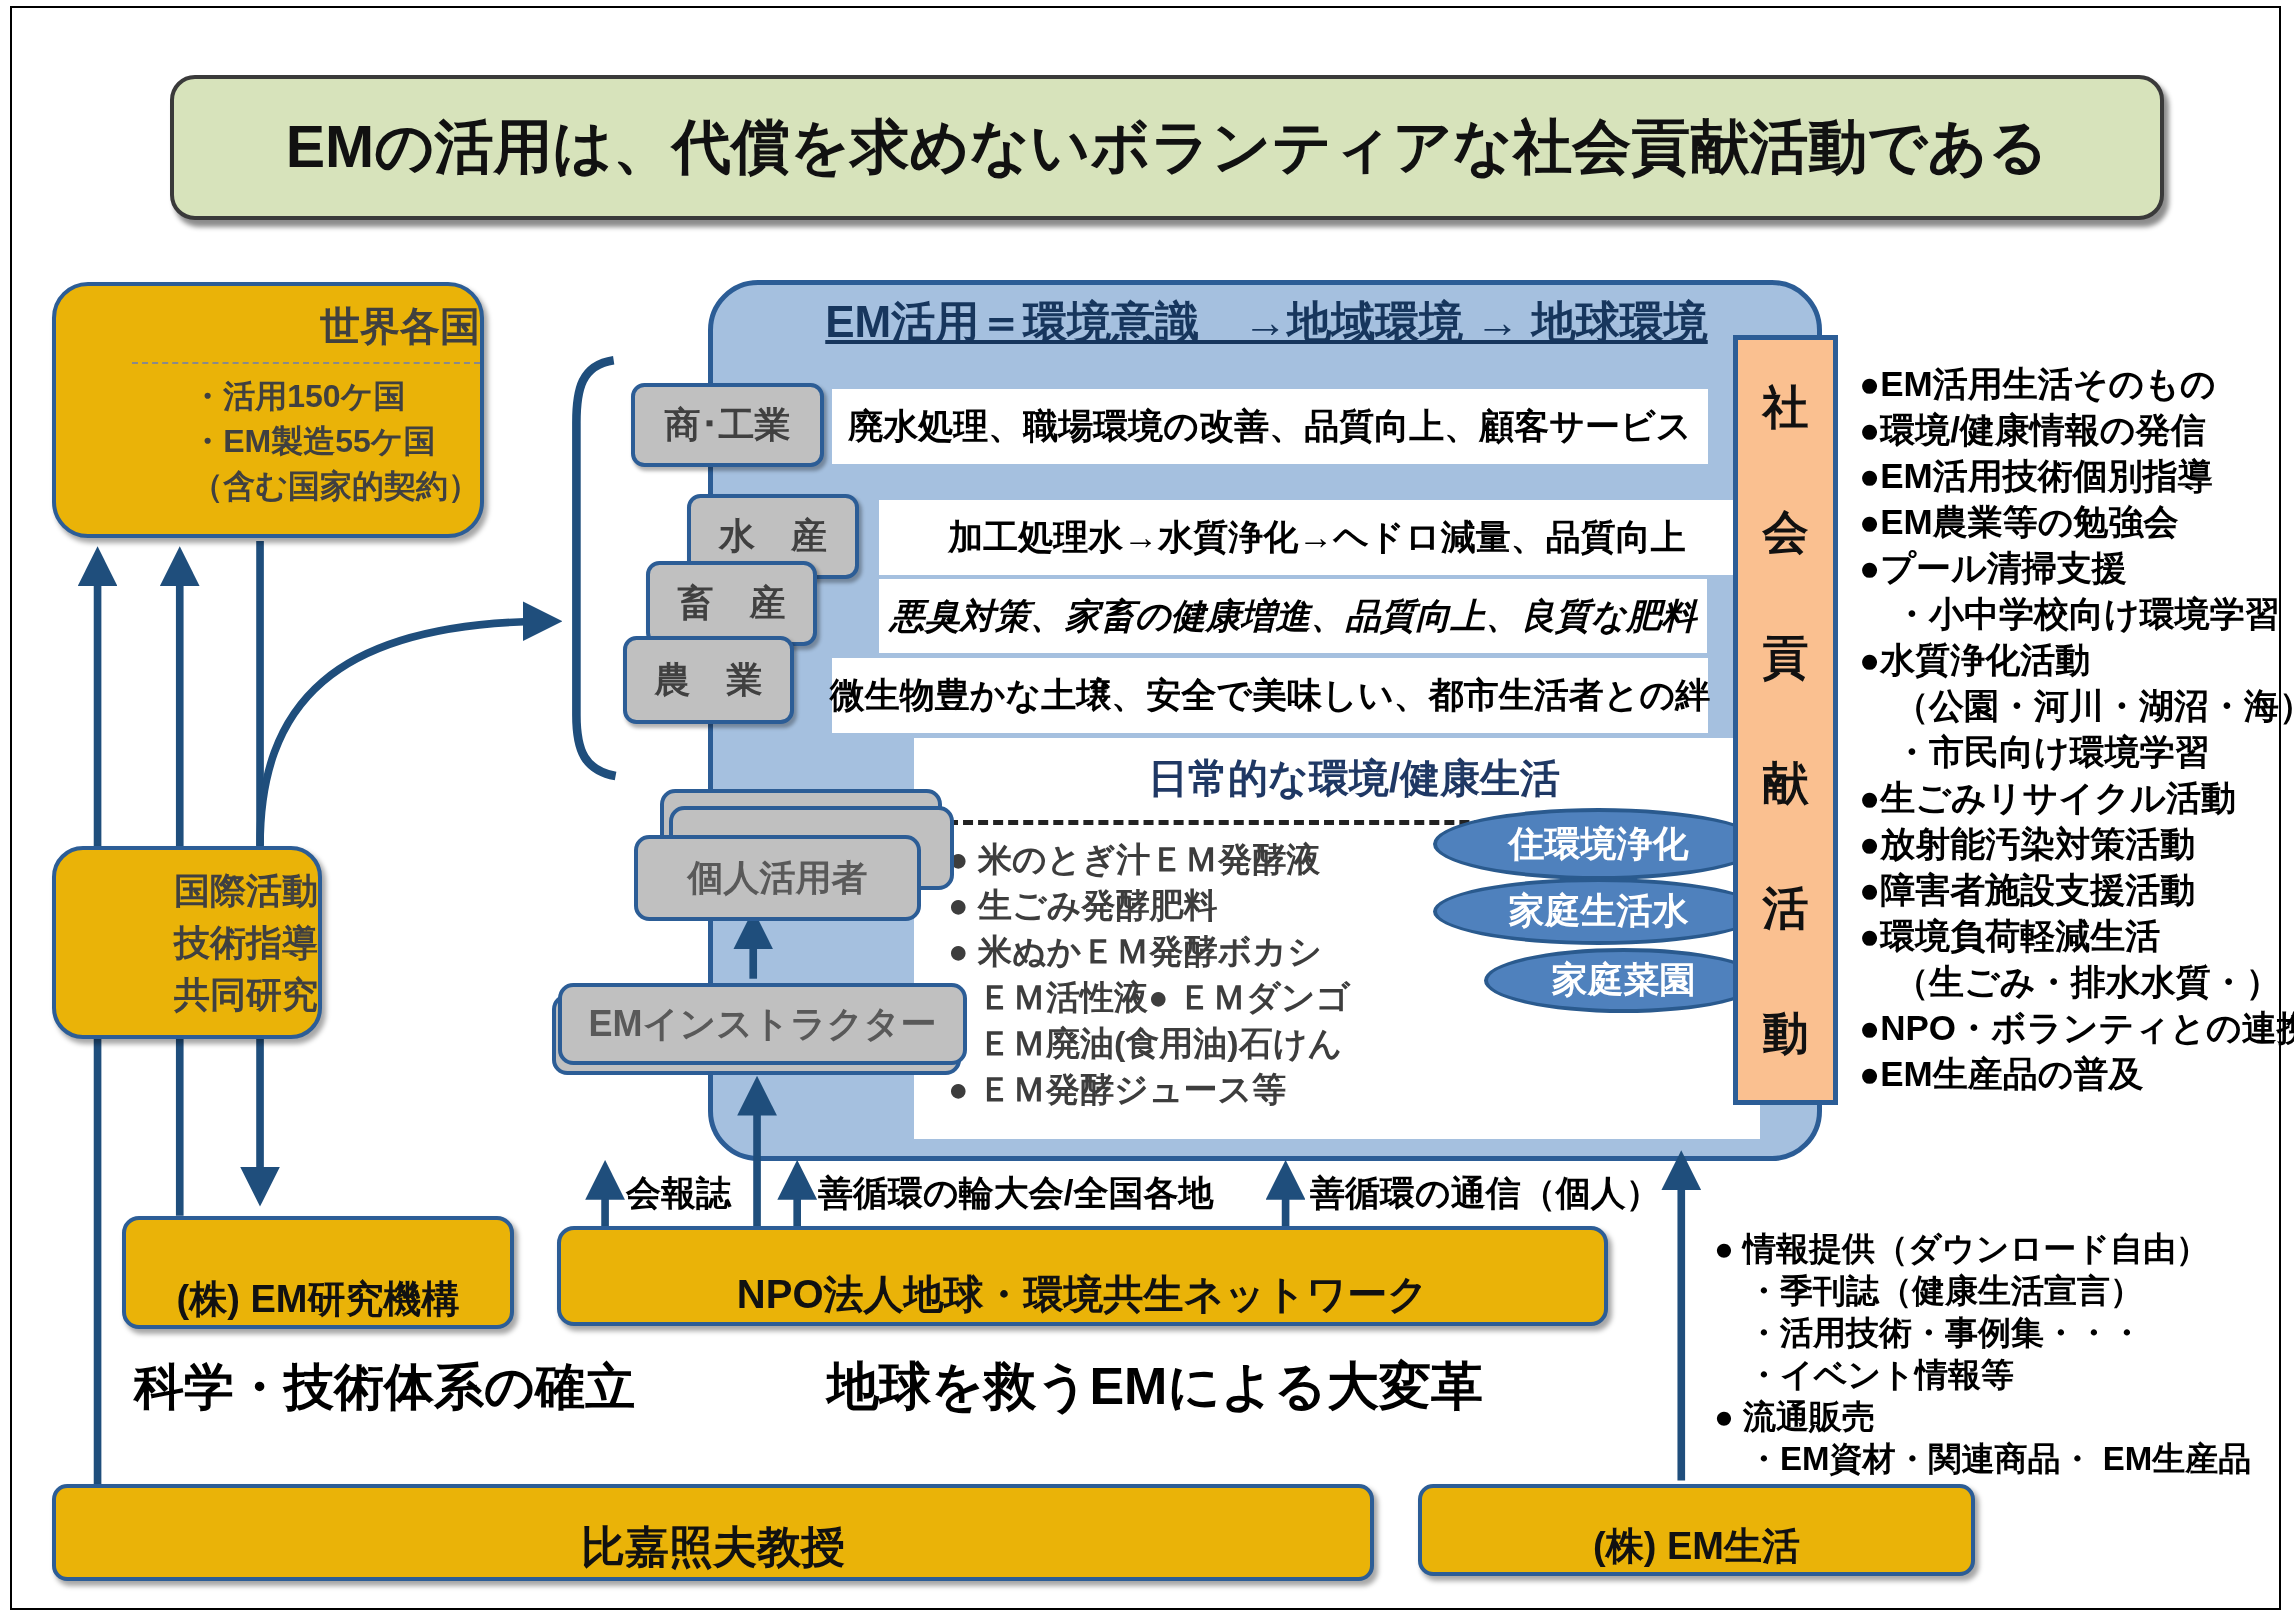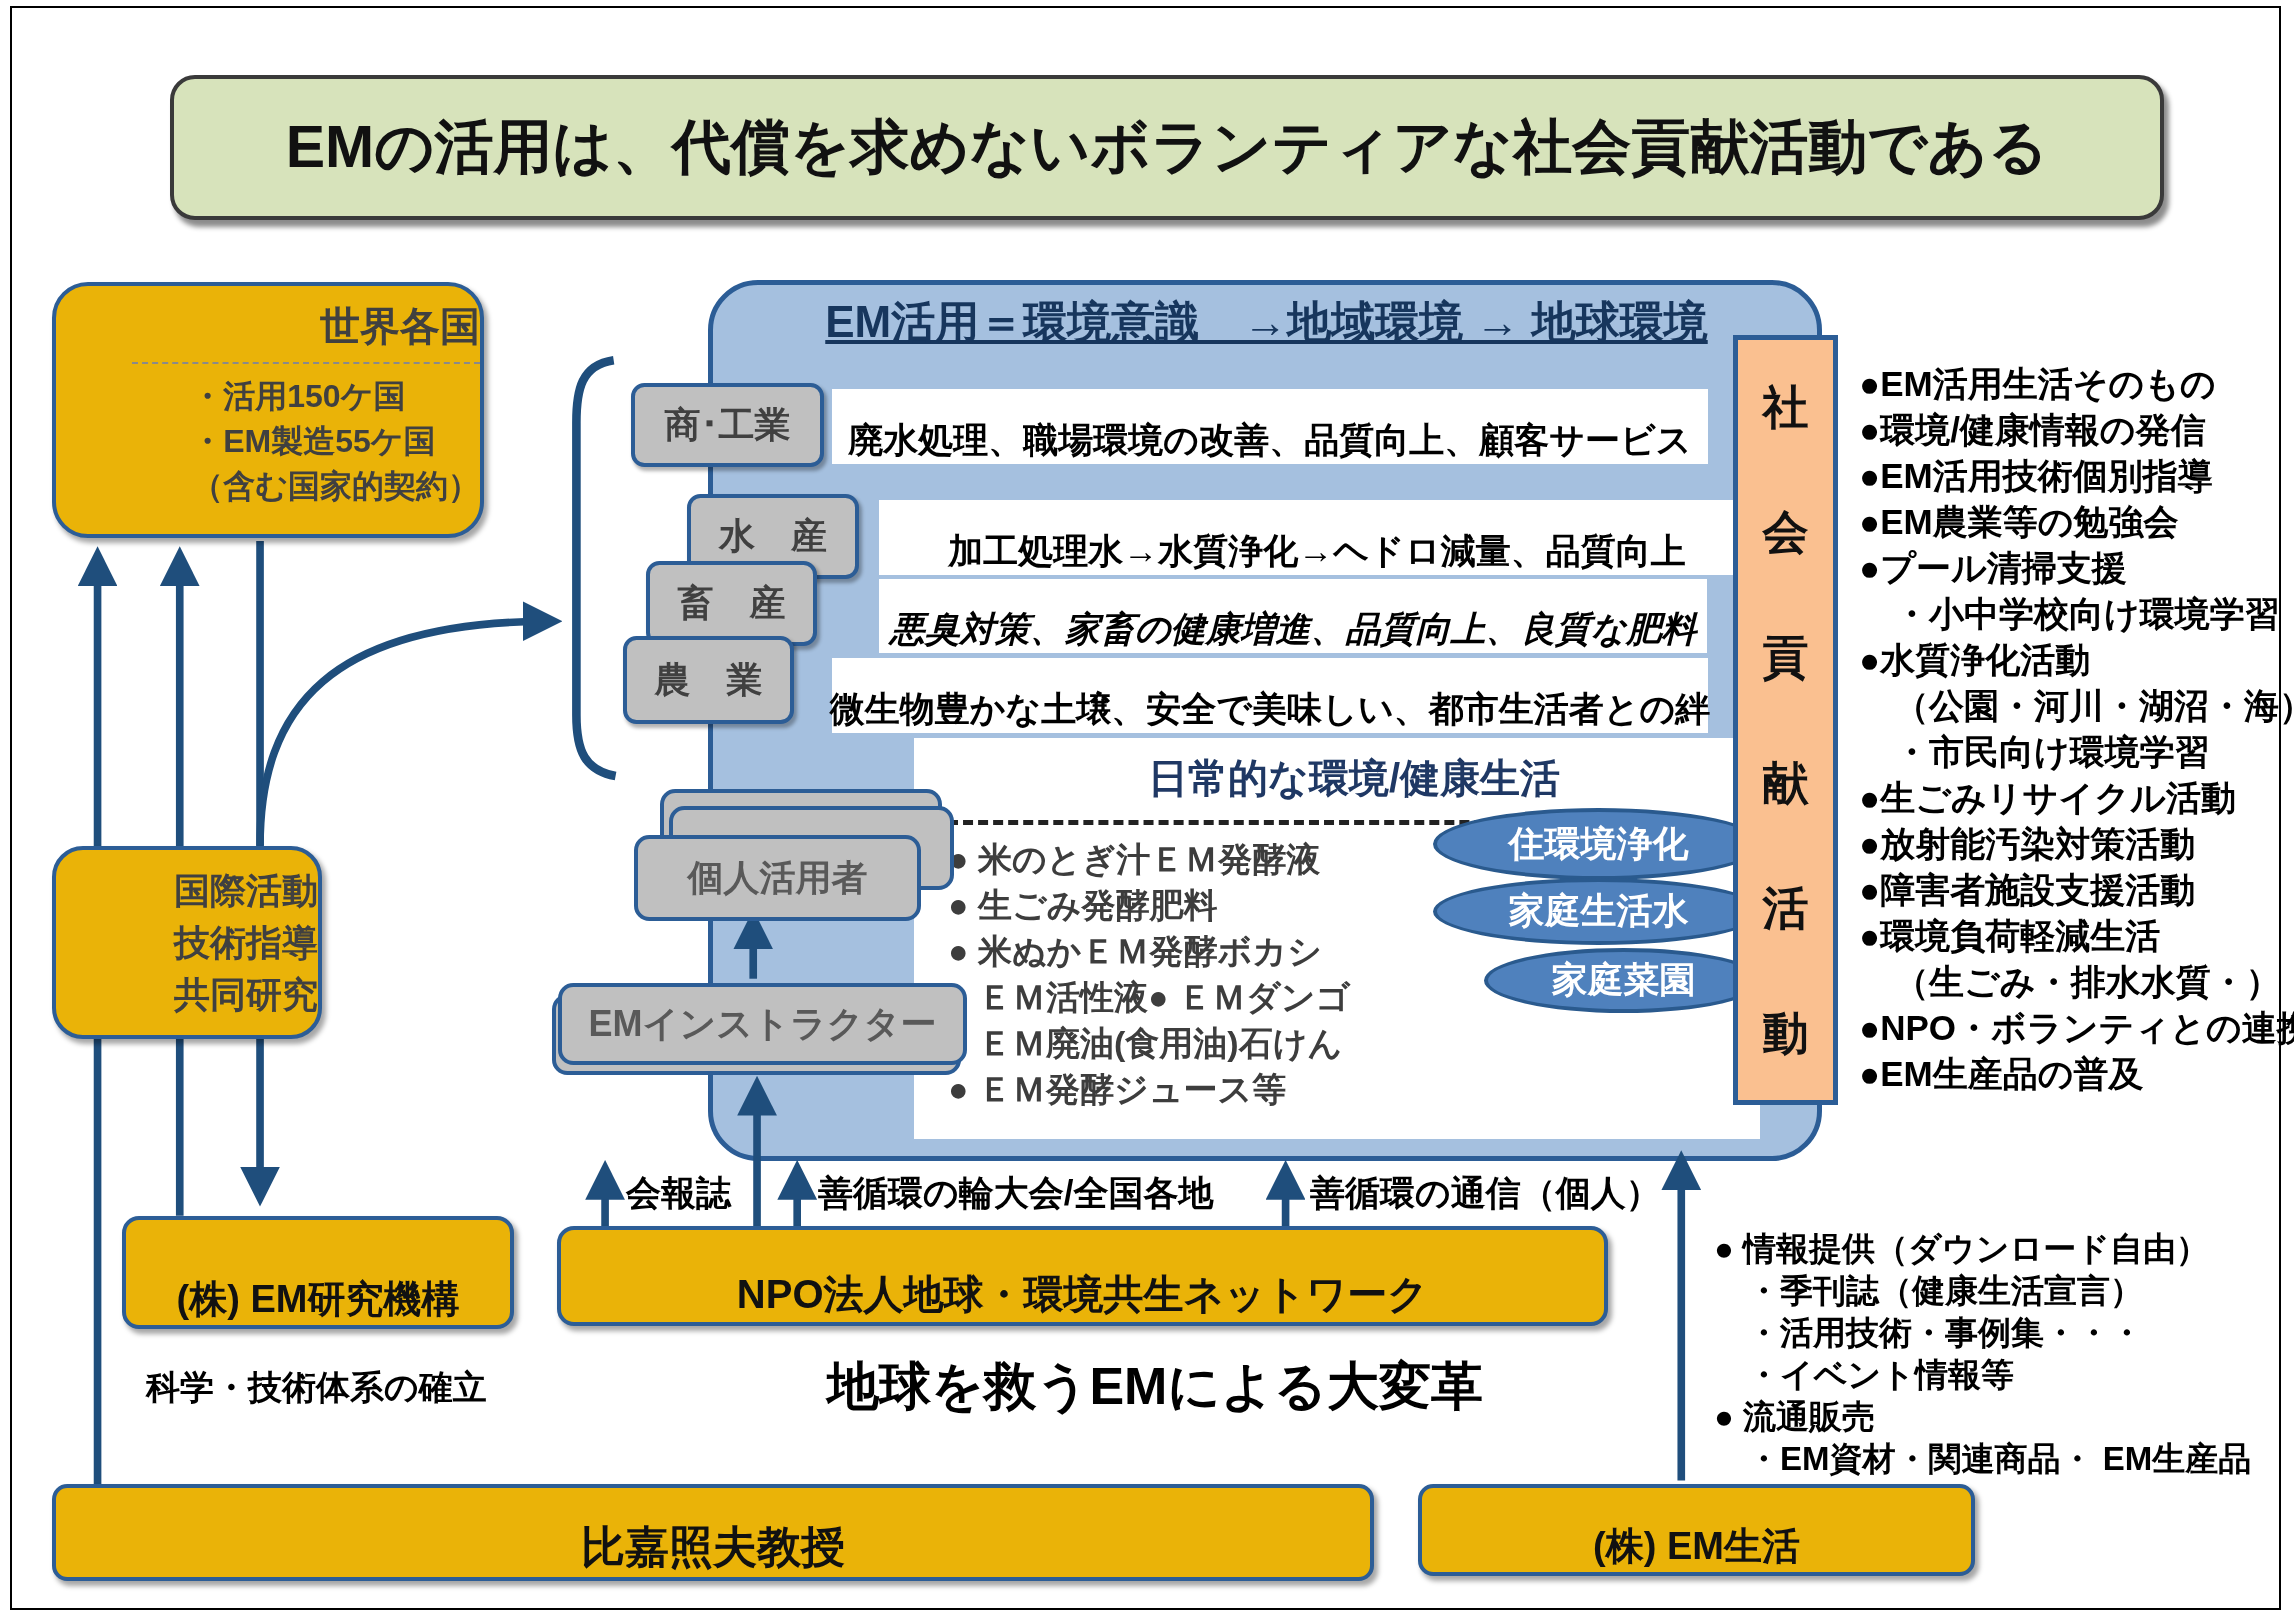--- a/index.html
+++ b/index.html
@@ -38,21 +38,21 @@
     border:5.7px solid #2c5d96;border-radius:50px;z-index:1;}
   .em-header{left:736px;top:294px;width:1061px;height:57px;z-index:2;
     display:flex;align-items:center;justify-content:center;}
   .em-header span{font-size:44px;font-weight:bold;color:#17365d;
     text-decoration:underline;white-space:nowrap;}
   
   .sec-label{background:#c0c0c0;border:4.8px solid #2c5d96;border-radius:13.4px;
     display:flex;align-items:center;justify-content:center;z-index:3;
     box-shadow:2.9px 3.8px 3.8px rgba(0,0,0,.3);}
   .sec-label span{font-size:36px;font-weight:bold;color:#404040;white-space:pre;}
-  .sec-desc{background:#ffffff;display:flex;align-items:flex-end;z-index:2;
+  .sec-desc{background:#ffffff;display:flex;align-items:center;z-index:2;
     justify-content:center;}
   .sec-desc span{font-size:35px;font-weight:bold;color:#000;white-space:nowrap;}
   
   .daily{left:914px;top:738px;width:846px;height:401px;background:#fff;z-index:2;
     display:flex;flex-direction:column;align-items:flex-start;padding:13.4px 0 0 34px;}
   .daily .d-title{align-self:center;font-size:40px;font-weight:bold;color:#1f3864;white-space:nowrap;}
   .daily .d-div{width:92%;border-top:5.7px dashed #222;margin:13.4px 0 11.5px 0;}
   .daily .d-item{font-size:34px;font-weight:600;color:#3d3d3d;line-height:46px;white-space:pre;}
   .oval{background:#4f81bd;border:4.8px solid #2a5a8e;border-radius:50%;z-index:2;
     display:flex;align-items:center;justify-content:center;}
@@ -76,21 +76,21 @@
   .npo{left:557px;top:1226px;width:1051px;height:100px;border-radius:17px;}
   .npo span{font-size:40px;}
   .emres{left:122px;top:1216px;width:392px;height:113px;border-radius:17px;}
   .emres span{font-size:38px;}
   .higa{left:52px;top:1484px;width:1322px;height:97px;border-radius:15.3px;}
   .higa span{font-size:44px;}
   .emlife{left:1418px;top:1484px;width:557px;height:92px;border-radius:15.3px;}
   .emlife span{font-size:38px;}
   .caption{z-index:3;display:flex;align-items:center;}
   .caption span{font-weight:bold;color:#000;white-space:nowrap;}
-  .cap-sci span{font-size:34px;margin-left:12px;}
+  .cap-sci span{font-size:50px;}
   .cap-earth span{font-size:52px;}
   
   .lifelist{left:1714px;top:1228px;width:574px;z-index:3;display:flex;flex-direction:column;}
   .lifelist .s-item{font-size:33px;font-weight:600;color:#000;line-height:42px;white-space:pre;}
   svg.arrows{position:absolute;left:0;top:0;z-index:2;}
 </style>
 </head>
 <body>
 
 <div class="canvas">

